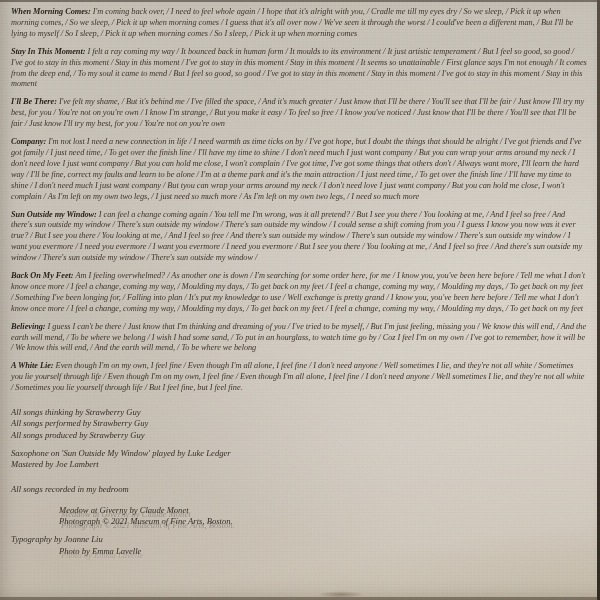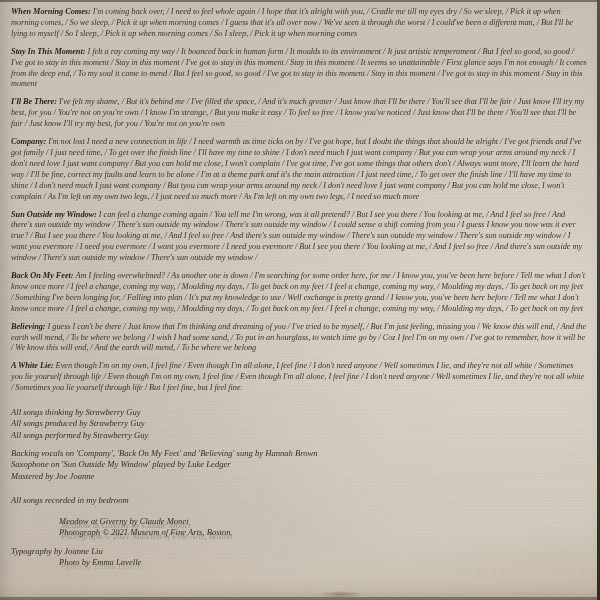--- a/index.html
+++ b/index.html
@@ -72,28 +72,27 @@
     <p class="song"><span class="title">Company:</span> <span>I'm not lost I need a new connection in life / I need warmth as time ticks on by / I've got hope, but I doubt the things that should be alright / I've got friends and I've got family / I just need time, / To get over the finish line / I'll have my time to shine / I don't need much I just want company / But you can wrap your arms around my neck / I don't need love I just want company / But you can hold me close, I won't complain / I've got time, I've got some things that others don't / Always want more, I'll learn the hard way / I'll be fine, correct my faults and learn to be alone / I'm at a theme park and it's the main attraction / I just need time, / To get over the finish line / I'll have my time to shine / I don't need much I just want company / But tyou can wrap your arms around my neck / I don't need love I just want company / But you can hold me close, I won't complain / As I'm left on my own two legs, / I just need so much more / As I'm left on my own two legs, / I need so much more</span></p>
     <p class="song"><span class="title">Sun Outside my Window:</span> <span>I can feel a change coming again / You tell me I'm wrong, was it all pretend? / But I see you there / You looking at me, / And I feel so free / And there's sun outside my window / There's sun outside my window / There's sun outside my window / I could sense a shift coming from you / I guess I know you now was it ever true? / But I see you there / You looking at me, / And I feel so free / And there's sun outside my window / There's sun outside my window / There's sun outside my window / I want you evermore / I need you evermore / I want you evermore / I need you evermore / But I see you there / You looking at me, / And I feel so free / And there's sun outside my window / There's sun outside my window / There's sun outside my window /</span></p>
     <p class="song"><span class="title">Back On My Feet:</span> <span>Am I feeling overwhelmed? / As another one is down / I'm searching for some order here, for me / I know you, you've been here before / Tell me what I don't know once more / I feel a change, coming my way, / Moulding my days, / To get back on my feet / I feel a change, coming my way, / Moulding my days, / To get back on my feet / Something I've been longing for, / Falling into plan / It's put my knowledge to use / Well exchange is pretty grand / I know you, you've been here before / Tell me what I don't know once more / I feel a change, coming my way, / Moulding my days, / To get back on my feet / I feel a change, coming my way, / Moulding my days, / To get back on my feet</span></p>
     <p class="song"><span class="title">Believing:</span> <span>I guess I can't be there / Just know that I'm thinking and dreaming of you / I've tried to be myself, / But I'm just feeling, missing you / We know this will end, / And the earth will mend, / To be where we belong / I wish I had some sand, / To put in an hourglass, to watch time go by / Coz I feel I'm on my own / I've got to remember, how it will be / We know this will end, / And the earth will mend, / To be where we belong</span></p>
     <p class="song"><span class="title">A White Lie:</span> <span>Even though I'm on my own, I feel fine / Even though I'm all alone, I feel fine / I don't need anyone / Well sometimes I lie, and they're not all white / Sometimes you lie yourself through life / Even though I'm on my own, I feel fine / Even though I'm all alone, I feel fine / I don't need anyone / Well sometimes I lie, and they're not all white / Sometimes you lie yourself through life / But I feel fine, but I feel fine.</span></p>
   </div>
 
   <div class="credits">
     <div class="block">
       <div class="line">All songs thinking by Strawberry Guy</div>
+      <div class="line">All songs performed by Strawberry Guy</div>
       <div class="line">All songs produced by Strawberry Guy</div>
-      <div class="line">All songs performed by Strawberry Guy</div>
     </div>
 
     <div class="block">
-      <div class="line">Backing vocals on 'Company', 'Back On My Feet' and 'Believing' sung by Hannah Brown</div>
       <div class="line">Saxophone on 'Sun Outside My Window' played by Luke Ledger</div>
-      <div class="line">Mastered by Joe Joanne</div>
+      <div class="line">Mastered by Joe Lambert</div>
     </div>
 
     <div class="block-lg">
       <div class="line">All songs recorded in my bedroom</div>
     </div>
 
     <div class="block">
       <div class="line ghost-wrap">
         <span>Meadow at Giverny by Claude Monet</span>
         <span class="ghost">Meadow at Giverny by Claude Monet</span>

